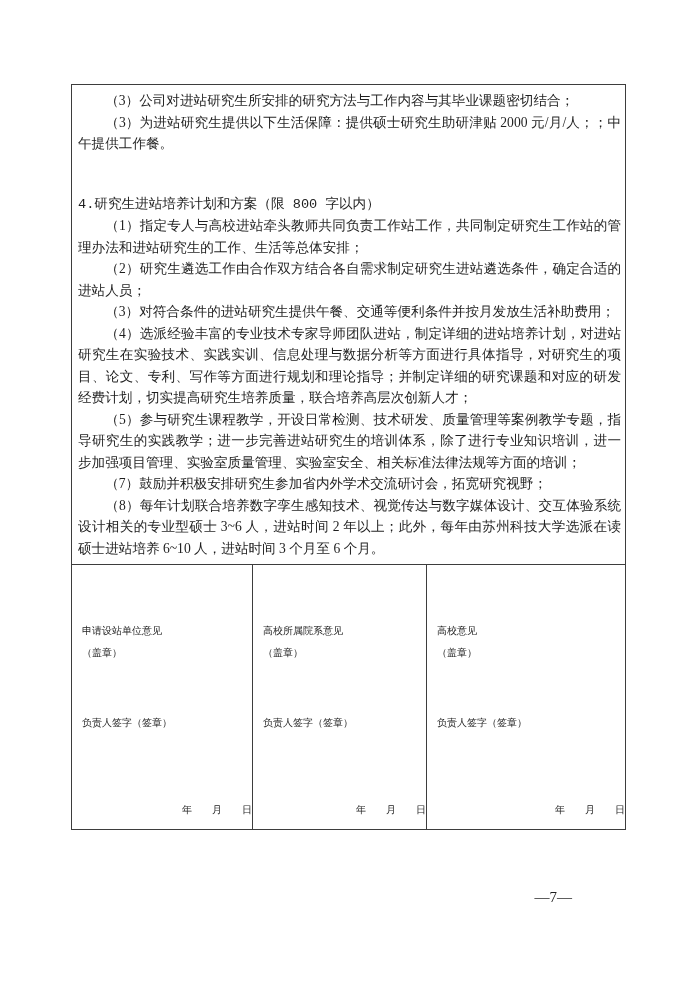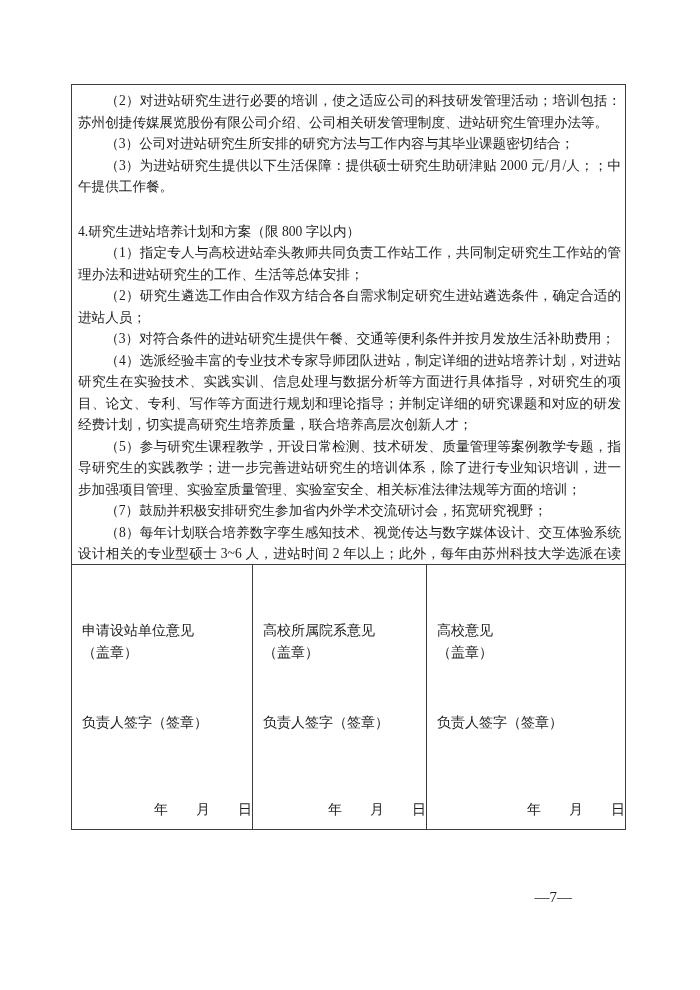--- a/index.html
+++ b/index.html
@@ -32,29 +32,29 @@
     overflow: hidden;
   }
   .para {
     margin: 0;
     font-size: 13.6px;
     line-height: 21.5px;
     text-align: justify;
     color: #1e1e1e;
   }
   .indent { text-indent: 2em; }
-  .section-title { margin-top: 23px; }
+  .section-title { margin-top: 39px; font-family: Liberation Mono, monospace; }
   .sign-row {
     display: flex;
     height: 264px;
   }
   .sign-cell {
     position: relative;
     box-sizing: border-box;
-    font-size: 14px;
+    font-size: 10px;
     line-height: 21.5px;
   }
   .sign-cell.c1 { width: 181px; border-right: 1px solid #3d3d3d; }
   .sign-cell.c2 { width: 174px; border-right: 1px solid #3d3d3d; text-decoration: underline; }
   .sign-cell.c3 { flex: 1; }
   .sign-title-block {
     position: absolute;
     top: 55px;
     left: 10px;
     right: 6px;
@@ -80,21 +80,20 @@
     text-align: right;
     font-size: 15px;
     color: #1e1e1e;
   }
 </style>
 </head>
 <body>
 
 <div class="form-table">
   <div class="text-cell">
-    <p class="para indent">（2）对进站研究生进行必要的培训，使之适应公司的科技研发管理活动；培训包括：苏州创捷传媒展览股份有限公司介绍、公司相关研发管理制度、进站研究生管理办法等。</p>
     <p class="para indent">（3）公司对进站研究生所安排的研究方法与工作内容与其毕业课题密切结合；</p>
     <p class="para indent">（3）为进站研究生提供以下生活保障：提供硕士研究生助研津贴 2000 元/月/人；；中午提供工作餐。</p>
     <p class="para section-title">4.研究生进站培养计划和方案（限 800 字以内）</p>
     <p class="para indent">（1）指定专人与高校进站牵头教师共同负责工作站工作，共同制定研究生工作站的管理办法和进站研究生的工作、生活等总体安排；</p>
     <p class="para indent">（2）研究生遴选工作由合作双方结合各自需求制定研究生进站遴选条件，确定合适的进站人员；</p>
     <p class="para indent">（3）对符合条件的进站研究生提供午餐、交通等便利条件并按月发放生活补助费用；</p>
     <p class="para indent">（4）选派经验丰富的专业技术专家导师团队进站，制定详细的进站培养计划，对进站研究生在实验技术、实践实训、信息处理与数据分析等方面进行具体指导，对研究生的项目、论文、专利、写作等方面进行规划和理论指导；并制定详细的研究课题和对应的研发经费计划，切实提高研究生培养质量，联合培养高层次创新人才；</p>
     <p class="para indent">（5）参与研究生课程教学，开设日常检测、技术研发、质量管理等案例教学专题，指导研究生的实践教学；进一步完善进站研究生的培训体系，除了进行专业知识培训，进一步加强项目管理、实验室质量管理、实验室安全、相关标准法律法规等方面的培训；</p>
     <p class="para indent">（7）鼓励并积极安排研究生参加省内外学术交流研讨会，拓宽研究视野；</p>
     <p class="para indent">（8）每年计划联合培养数字孪生感知技术、视觉传达与数字媒体设计、交互体验系统设计相关的专业型硕士 3~6 人，进站时间 2 年以上；此外，每年由苏州科技大学选派在读硕士进站培养 6~10 人，进站时间 3 个月至 6 个月。</p>

